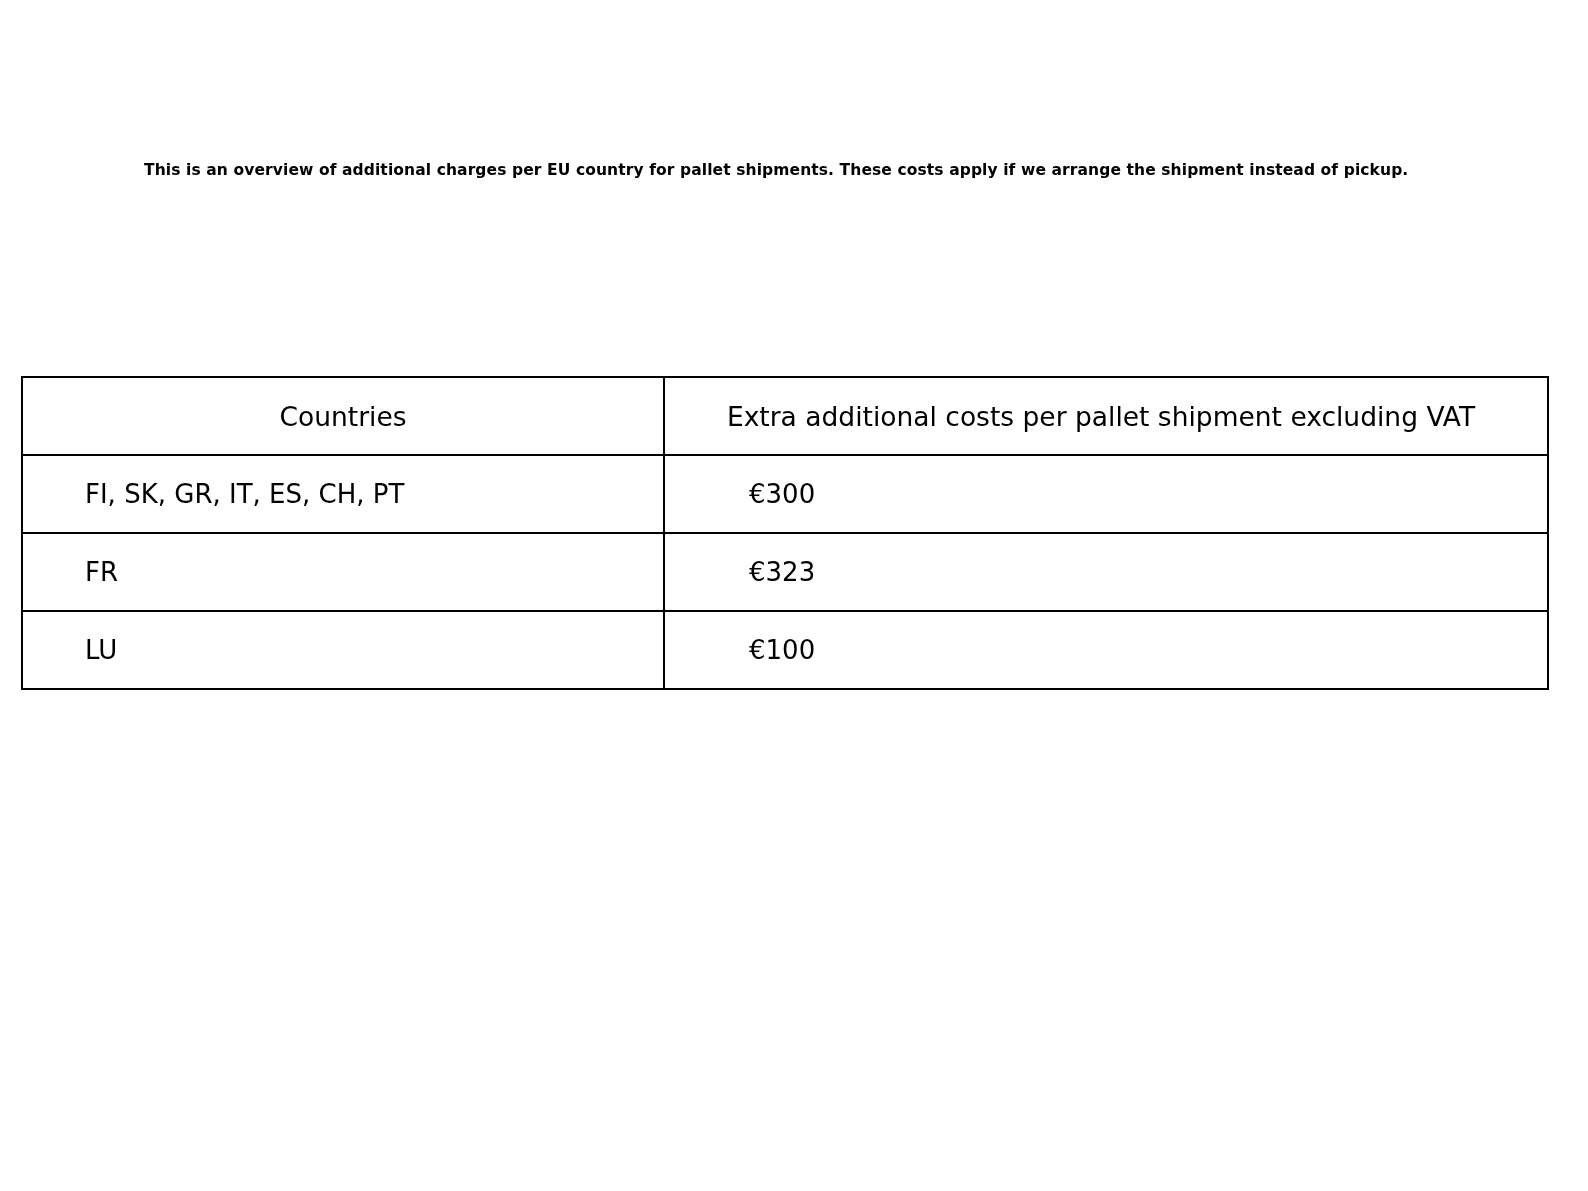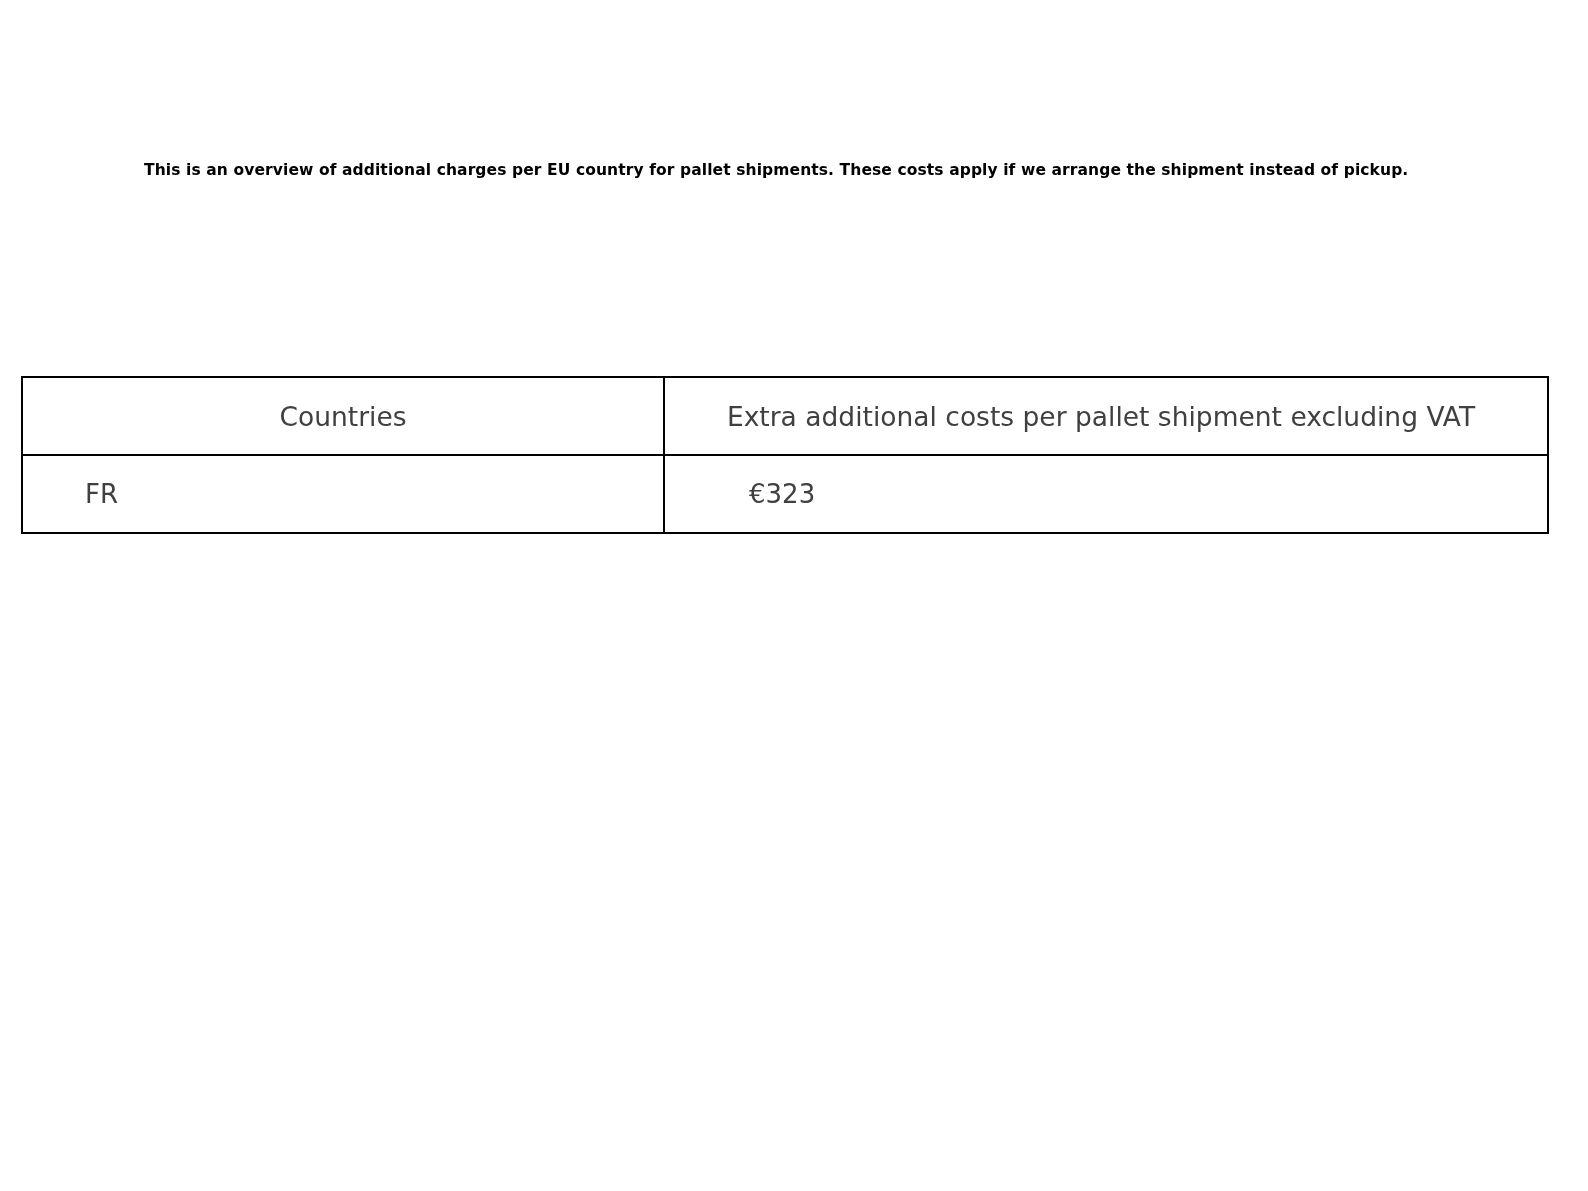--- a/index.html
+++ b/index.html
@@ -38,21 +38,21 @@
     width: 100%;
     table-layout: fixed;
   }
   table.charges col.c-countries { width: 642px; }
   table.charges col.c-costs { width: 884px; }
   table.charges th,
   table.charges td {
     border: 2px solid #000000;
     font-weight: normal;
     font-size: 26px;
-    color: #404040;
+    color: #000000;
     vertical-align: middle;
   }
   table.charges thead th {
     height: 68px;
     text-align: center;
     padding: 4px 10px;
     font-size: 26.5px;
   }
   table.charges thead th.head-costs {
     padding-left: 14px;
@@ -83,18 +83,26 @@
       <col class="c-costs">
     </colgroup>
     <thead>
       <tr>
         <th class="head-countries">Countries</th>
         <th class="head-costs">Extra additional costs per pallet shipment excluding VAT</th>
       </tr>
     </thead>
     <tbody>
       <tr>
+        <td class="col-countries">FI, SK, GR, IT, ES, CH, PT</td>
+        <td class="col-cost">€300</td>
+      </tr>
+      <tr>
         <td class="col-countries">FR</td>
         <td class="col-cost">€323</td>
+      </tr>
+      <tr>
+        <td class="col-countries">LU</td>
+        <td class="col-cost">€100</td>
       </tr>
     </tbody>
   </table>
 </div>
 
 </body></html>

